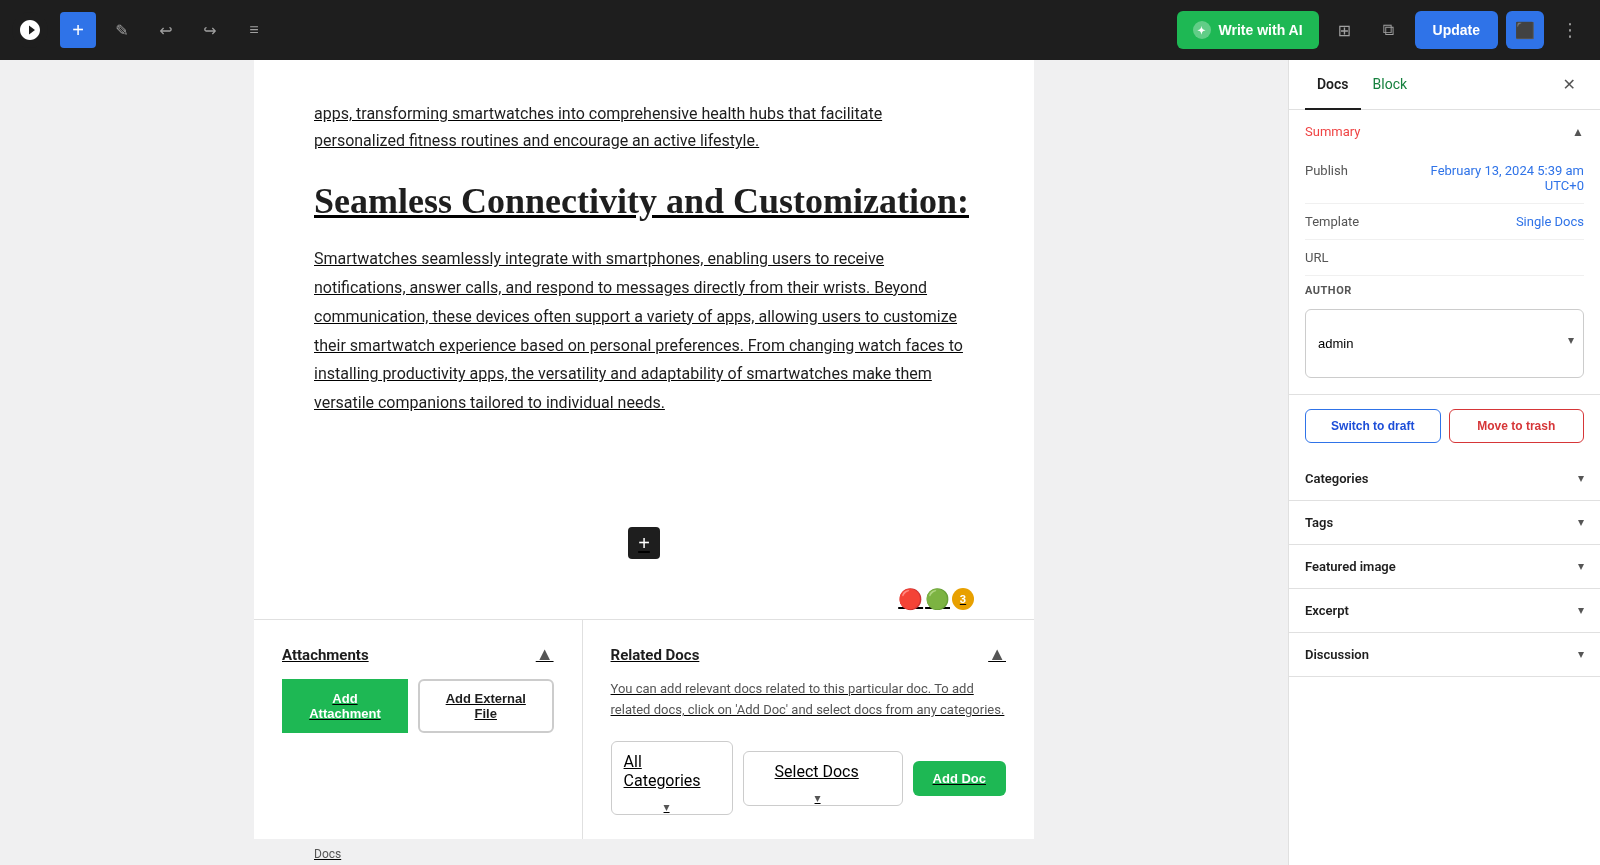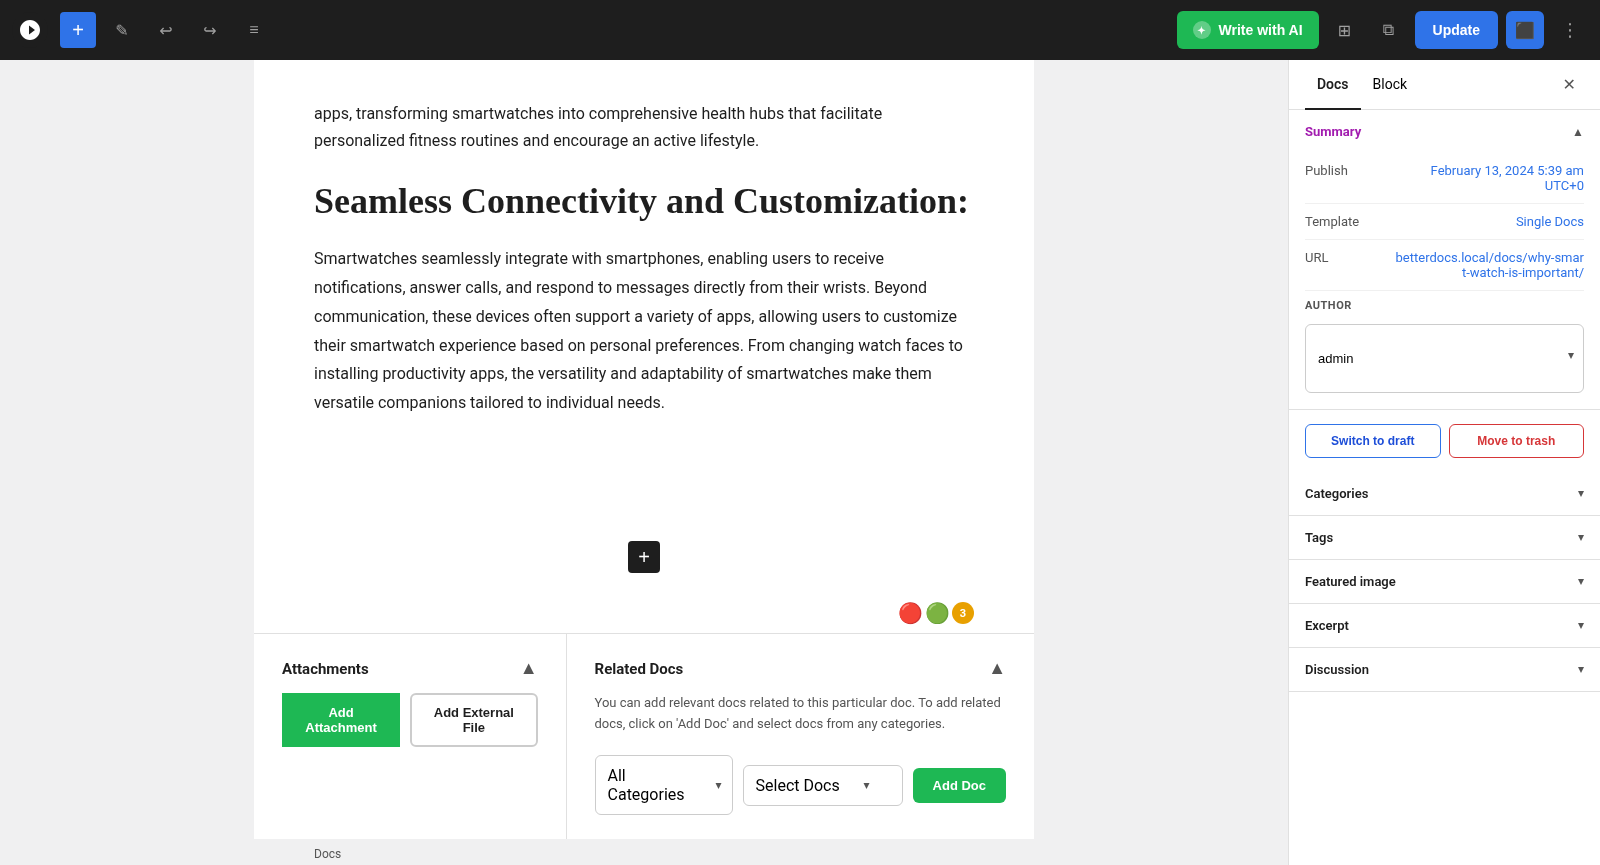--- a/index.html
+++ b/index.html
@@ -48,21 +48,21 @@
       width: 38px; height: 38px; display: flex; align-items: center; justify-content: center;
       cursor: pointer;
     }
 
     
     .main-area { display: flex; flex: 1; overflow: hidden; }
 
     
     .editor-area {
       flex: 1; background: #f0f0f1; overflow-y: auto; padding: 0;
-      display: flex; flex-direction: column;
+      display: flex; flex-direction: column; text-decoration: underline;
     }
     .editor-content {
       background: white; max-width: 780px; width: 100%; margin: 0 auto;
       padding: 40px 60px; flex: 1; min-height: 400px;
     }
     .editor-intro-text {
       font-size: 16px; color: #1e1e1e; line-height: 1.7; margin-bottom: 24px;
     }
     .editor-heading {
       font-size: 36px; font-weight: 700; color: #1e1e1e; line-height: 1.3; margin-bottom: 20px;
@@ -106,21 +106,21 @@
       background: white; border: 2px solid #ccc; color: #1e1e1e; border-radius: 6px;
       padding: 10px 18px; font-size: 13px; font-weight: 600; cursor: pointer;
     }
     .btn-row { display: flex; gap: 10px; margin-top: 8px; }
 
     
     .related-desc { font-size: 13px; color: #555; line-height: 1.6; margin-bottom: 20px; }
     .related-controls { display: flex; align-items: center; gap: 10px; }
     .select-wrapper {
       border: 1px solid #ccc; border-radius: 6px; padding: 0;
-      background: white; display: flex; align-items: center; overflow: hidden;
+      background: white; display: flex; align-items: center; overflow: hidden; flex-direction: column;
     }
     .select-inner {
       display: flex; align-items: center; padding: 10px 12px; gap: 8px; min-width: 120px;
     }
     .select-arrow { color: #555; font-size: 12px; padding-right: 10px; }
     .add-doc-btn {
       background: #1eb854; border: none; color: white; border-radius: 6px;
       padding: 10px 20px; font-size: 13px; font-weight: 600; cursor: pointer; white-space: nowrap;
     }
     .docs-label {
@@ -132,37 +132,37 @@
     .right-sidebar {
       width: 312px; background: white; border-left: 1px solid #e0e0e0;
       display: flex; flex-direction: column; flex-shrink: 0; overflow-y: auto;
     }
     .sidebar-tabs {
       display: flex; border-bottom: 1px solid #e0e0e0; padding: 0 16px;
       align-items: center; justify-content: space-between;
     }
     .sidebar-tab-group { display: flex; }
     .sidebar-tab {
-      padding: 16px 12px; font-size: 14px; color: #000000; cursor: pointer; border-bottom: 2px solid transparent;
+      padding: 16px 12px; font-size: 14px; color: #15803d; cursor: pointer; border-bottom: 2px solid transparent;
       margin-bottom: -1px;
     }
     .sidebar-tab.active { color: #1e1e1e; border-bottom-color: #1e1e1e; font-weight: 600; }
     .close-sidebar-btn {
       background: none; border: none; cursor: pointer; color: #555; font-size: 16px; padding: 8px;
     }
 
     
     .sidebar-section {
       border-bottom: 1px solid #e0e0e0;
     }
     .sidebar-section-header {
       display: flex; align-items: center; justify-content: space-between;
       padding: 14px 16px; cursor: pointer;
     }
-    .sidebar-section-title { font-size: 13px; font-weight: 700; color: #a21caf; }
+    .sidebar-section-title { font-size: 13px; font-weight: 400; color: #ef4444; }
     .sidebar-section-toggle { color: #555; font-size: 12px; }
     .sidebar-section-content { padding: 0 16px 16px; }
 
     .meta-row {
       display: flex; align-items: flex-start; justify-content: space-between;
       padding: 10px 0; border-bottom: 1px solid #f0f0f0; gap: 8px;
     }
     .meta-row:last-child { border-bottom: none; }
     .meta-label { font-size: 13px; color: #555; flex-shrink: 0; min-width: 80px; }
     .meta-value { font-size: 13px; color: #2f73e8; text-align: right; }
@@ -298,21 +298,20 @@
         <div class="meta-row">
           <span class="meta-label">Publish</span>
           <span class="meta-value">February 13, 2024 5:39 am UTC+0</span>
         </div>
         <div class="meta-row">
           <span class="meta-label">Template</span>
           <span class="meta-value">Single Docs</span>
         </div>
         <div class="meta-row">
           <span class="meta-label">URL</span>
-          <span class="meta-value url">betterdocs.local/docs/why-smart-watch-is-important/</span>
         </div>
         <div style="padding-top:8px;">
           <div style="font-size:11px; font-weight:700; color:#555; letter-spacing:0.5px; text-transform:uppercase; margin-bottom:4px;">AUTHOR</div>
           <div class="author-wrapper">
             <select class="author-select">
               <option>admin</option>
             </select>
           </div>
         </div>
       </div>

